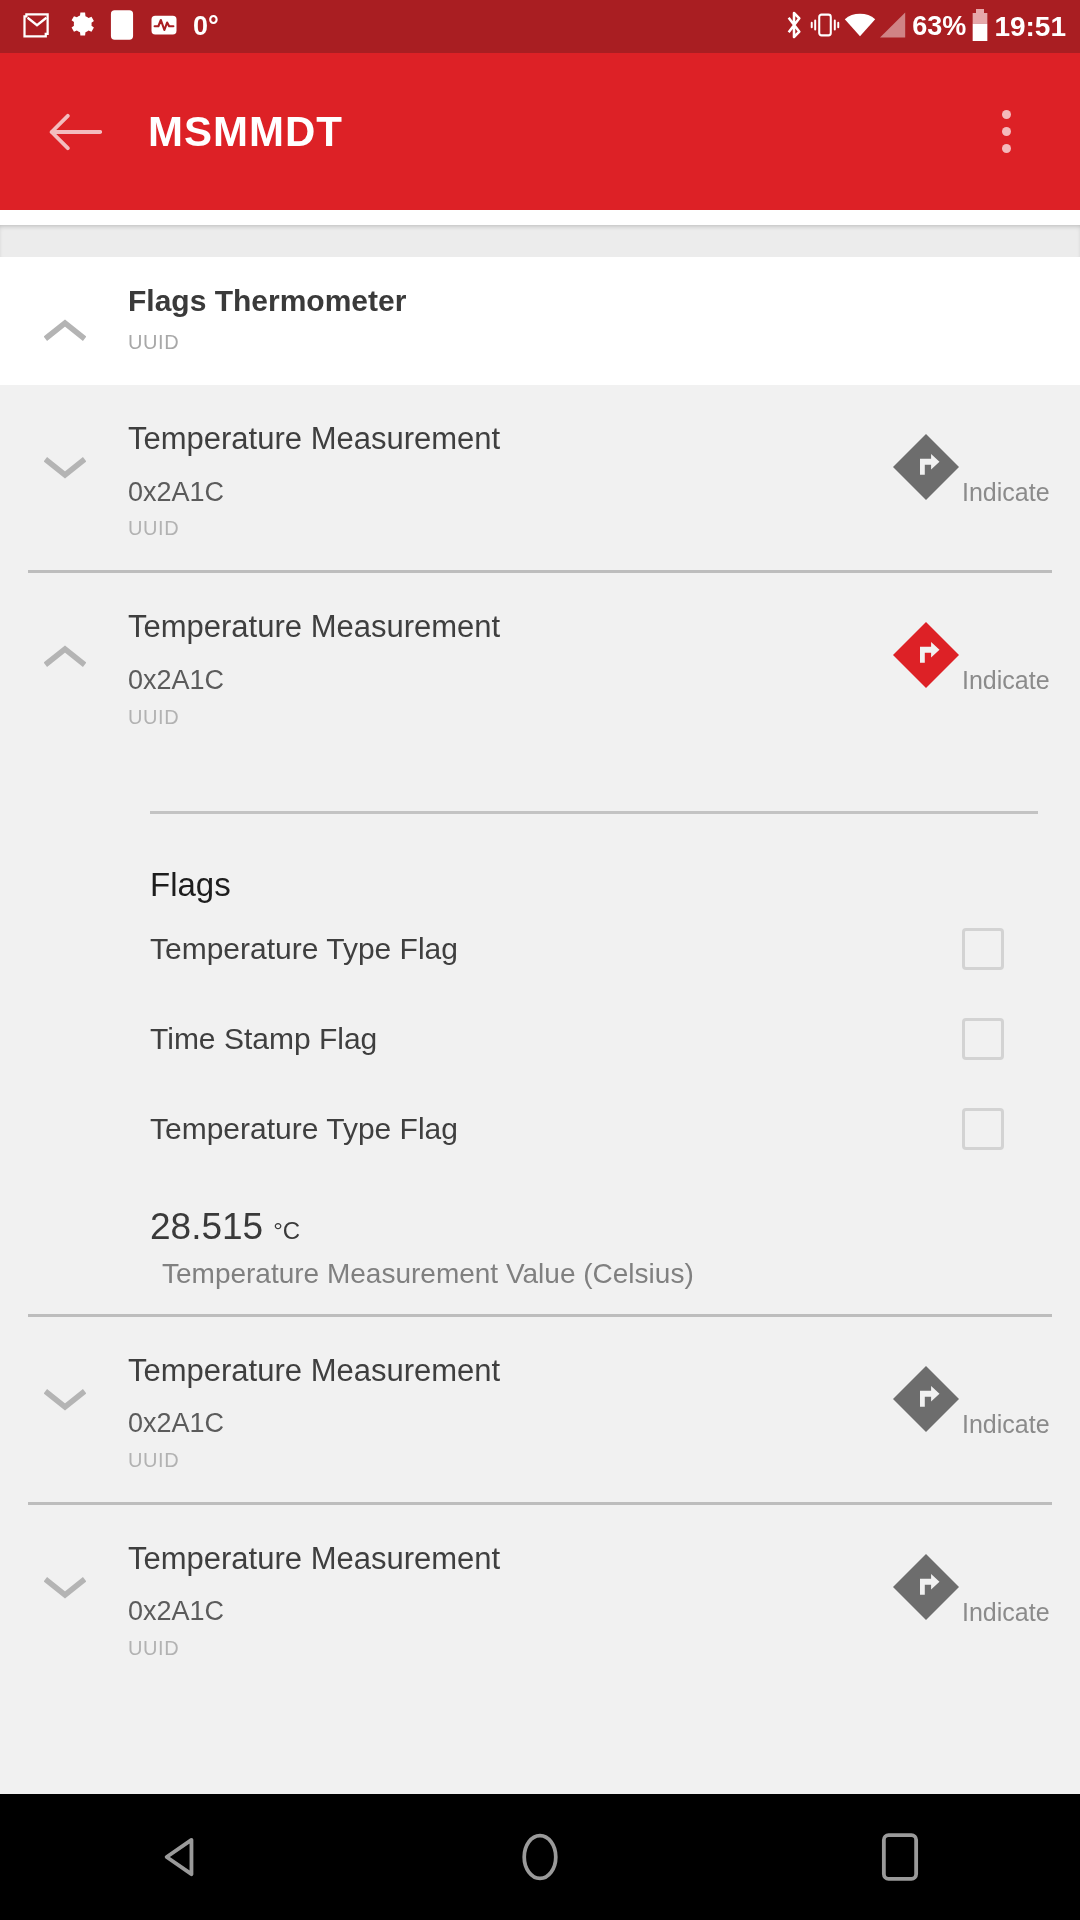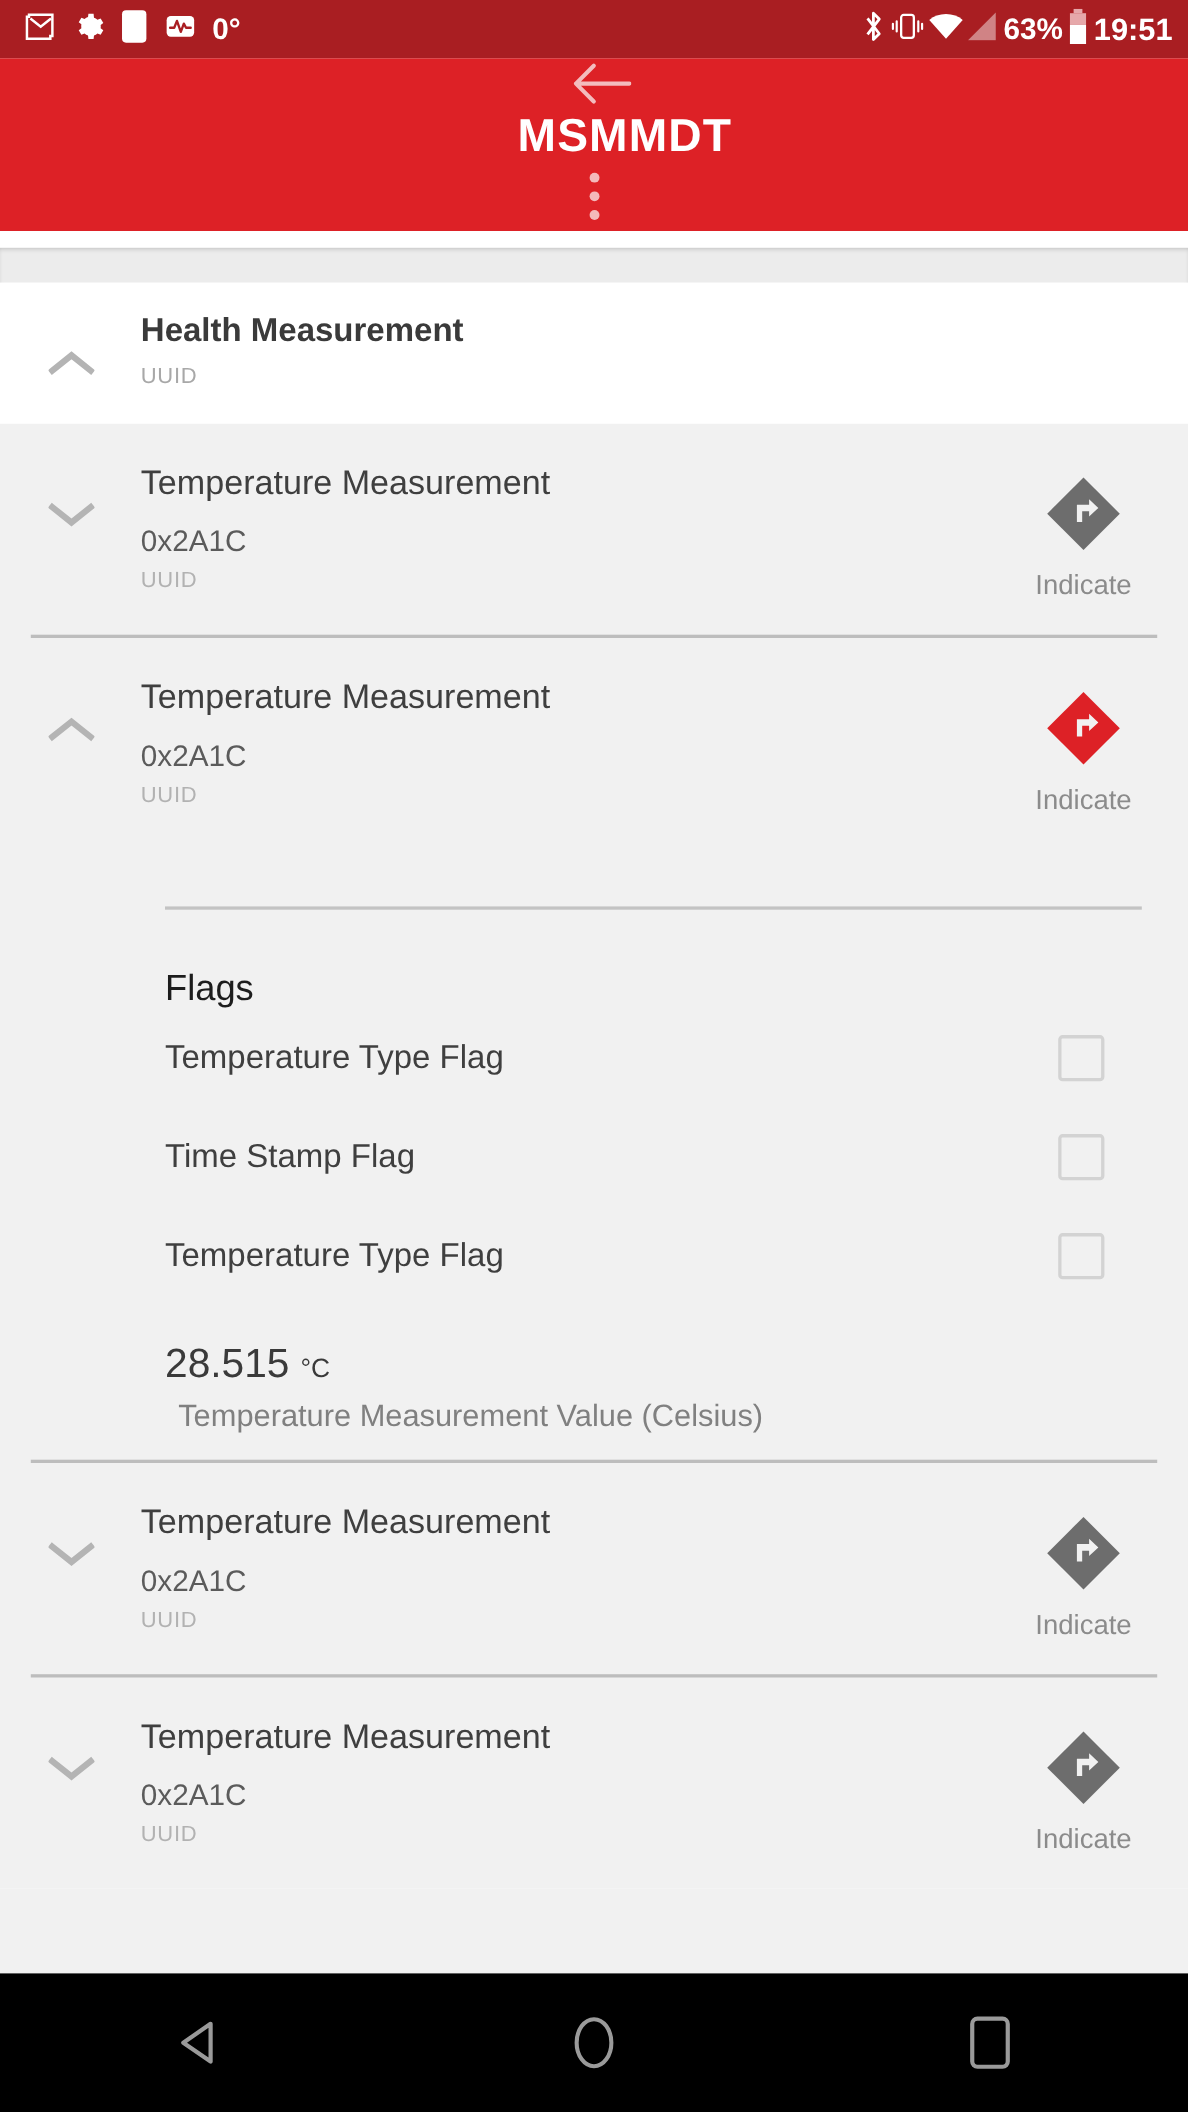--- a/index.html
+++ b/index.html
@@ -21,21 +21,21 @@
   .sb-left { gap:14px; }
   .sb-right { gap:4px; }
   .sb-ico { display:block; }
   .sb-text { font-size:27px; font-weight:bold; letter-spacing:0px; line-height:1; }
   .sb-clock { font-size:28px; font-weight:bold; letter-spacing:0px; }
   .sb-temp { font-size:27px; font-weight:bold; }
 
   
   .appbar {
     height:157px; background:#dd2126; position:relative;
-    display:flex; align-items:center; padding:0 30px 0 44px;flex-direction:column;
+    display:flex; align-items:center; padding:0 30px 0 44px;
   }
   .back-btn { width:62px; height:62px; display:flex; align-items:center; justify-content:center; }
   .app-title {
     color:#ffffff; font-size:42px; font-weight:bold; letter-spacing:1px;
     margin-left:42px; flex:1;
   }
   .overflow-btn {
     width:60px; height:84px; display:flex; flex-direction:column;
     align-items:center; justify-content:center; gap:8px; margin-right:14px;
   }
@@ -69,22 +69,22 @@
   .char-row {
     display:flex; align-items:flex-start; position:relative;
     padding:36px 0 30px 0;
   }
   .char-row.expanded { padding-bottom:0; }
   .char-body { flex:1; padding-right:14px; }
   .char-title { font-size:31px; color:#3f3f3f; line-height:1.18; max-width:560px; }
   .char-uuid { font-size:27px; color:#5b5b5b; margin-top:20px; line-height:1.1; }
   .char-cap { font-size:20px; color:#b2b2b2; margin-top:10px; letter-spacing:0.6px; }
   .prop-col {
-    width:190px; flex:0 0 190px; display:flex; flex-direction:column;
-    align-items:center; padding-top:10px;
+    width:190px; flex:0 0 190px; display:flex; flex-direction:row;
+    align-items:flex-end; padding-top:10px;
   }
   .prop-label { font-size:25px; color:#8b8b8b; margin-top:10px; }
   .row-sep { height:3px; background:#bdbdbd; margin:0 28px; }
 
   
   .detail { padding:0 16px 24px 0;margin-top:43px; }
   .detail-divider { height:3px; background:#c3c3c3; margin:82px 26px 0 150px; }
   .flags-title { font-size:33px; color:#1d1d1d; margin:52px 0 0 150px; }
   .flag-row {
     display:flex; align-items:center; justify-content:space-between;
@@ -208,21 +208,21 @@
 
     <div class="service-card">
       <div class="chev-col">
         <span class="chev">
           <svg width="42" height="26" viewBox="0 0 24 14">
               <path fill="none" stroke="#b4b4b4" stroke-width="3.2" stroke-linecap="square" d="M2 11l10-8 10 8"></path>
             </svg>
         </span>
       </div>
       <div class="svc-body">
-        <div class="svc-title">Health Measurement</div>
+        <div class="svc-title">Flags Thermometer</div>
         <div class="svc-cap">UUID</div>
       </div>
     </div>
 
     <div class="char-list">
 
       <div class="char-row">
         <div class="chev-col">
           <span class="chev">
             <svg width="42" height="26" viewBox="0 0 24 14">

